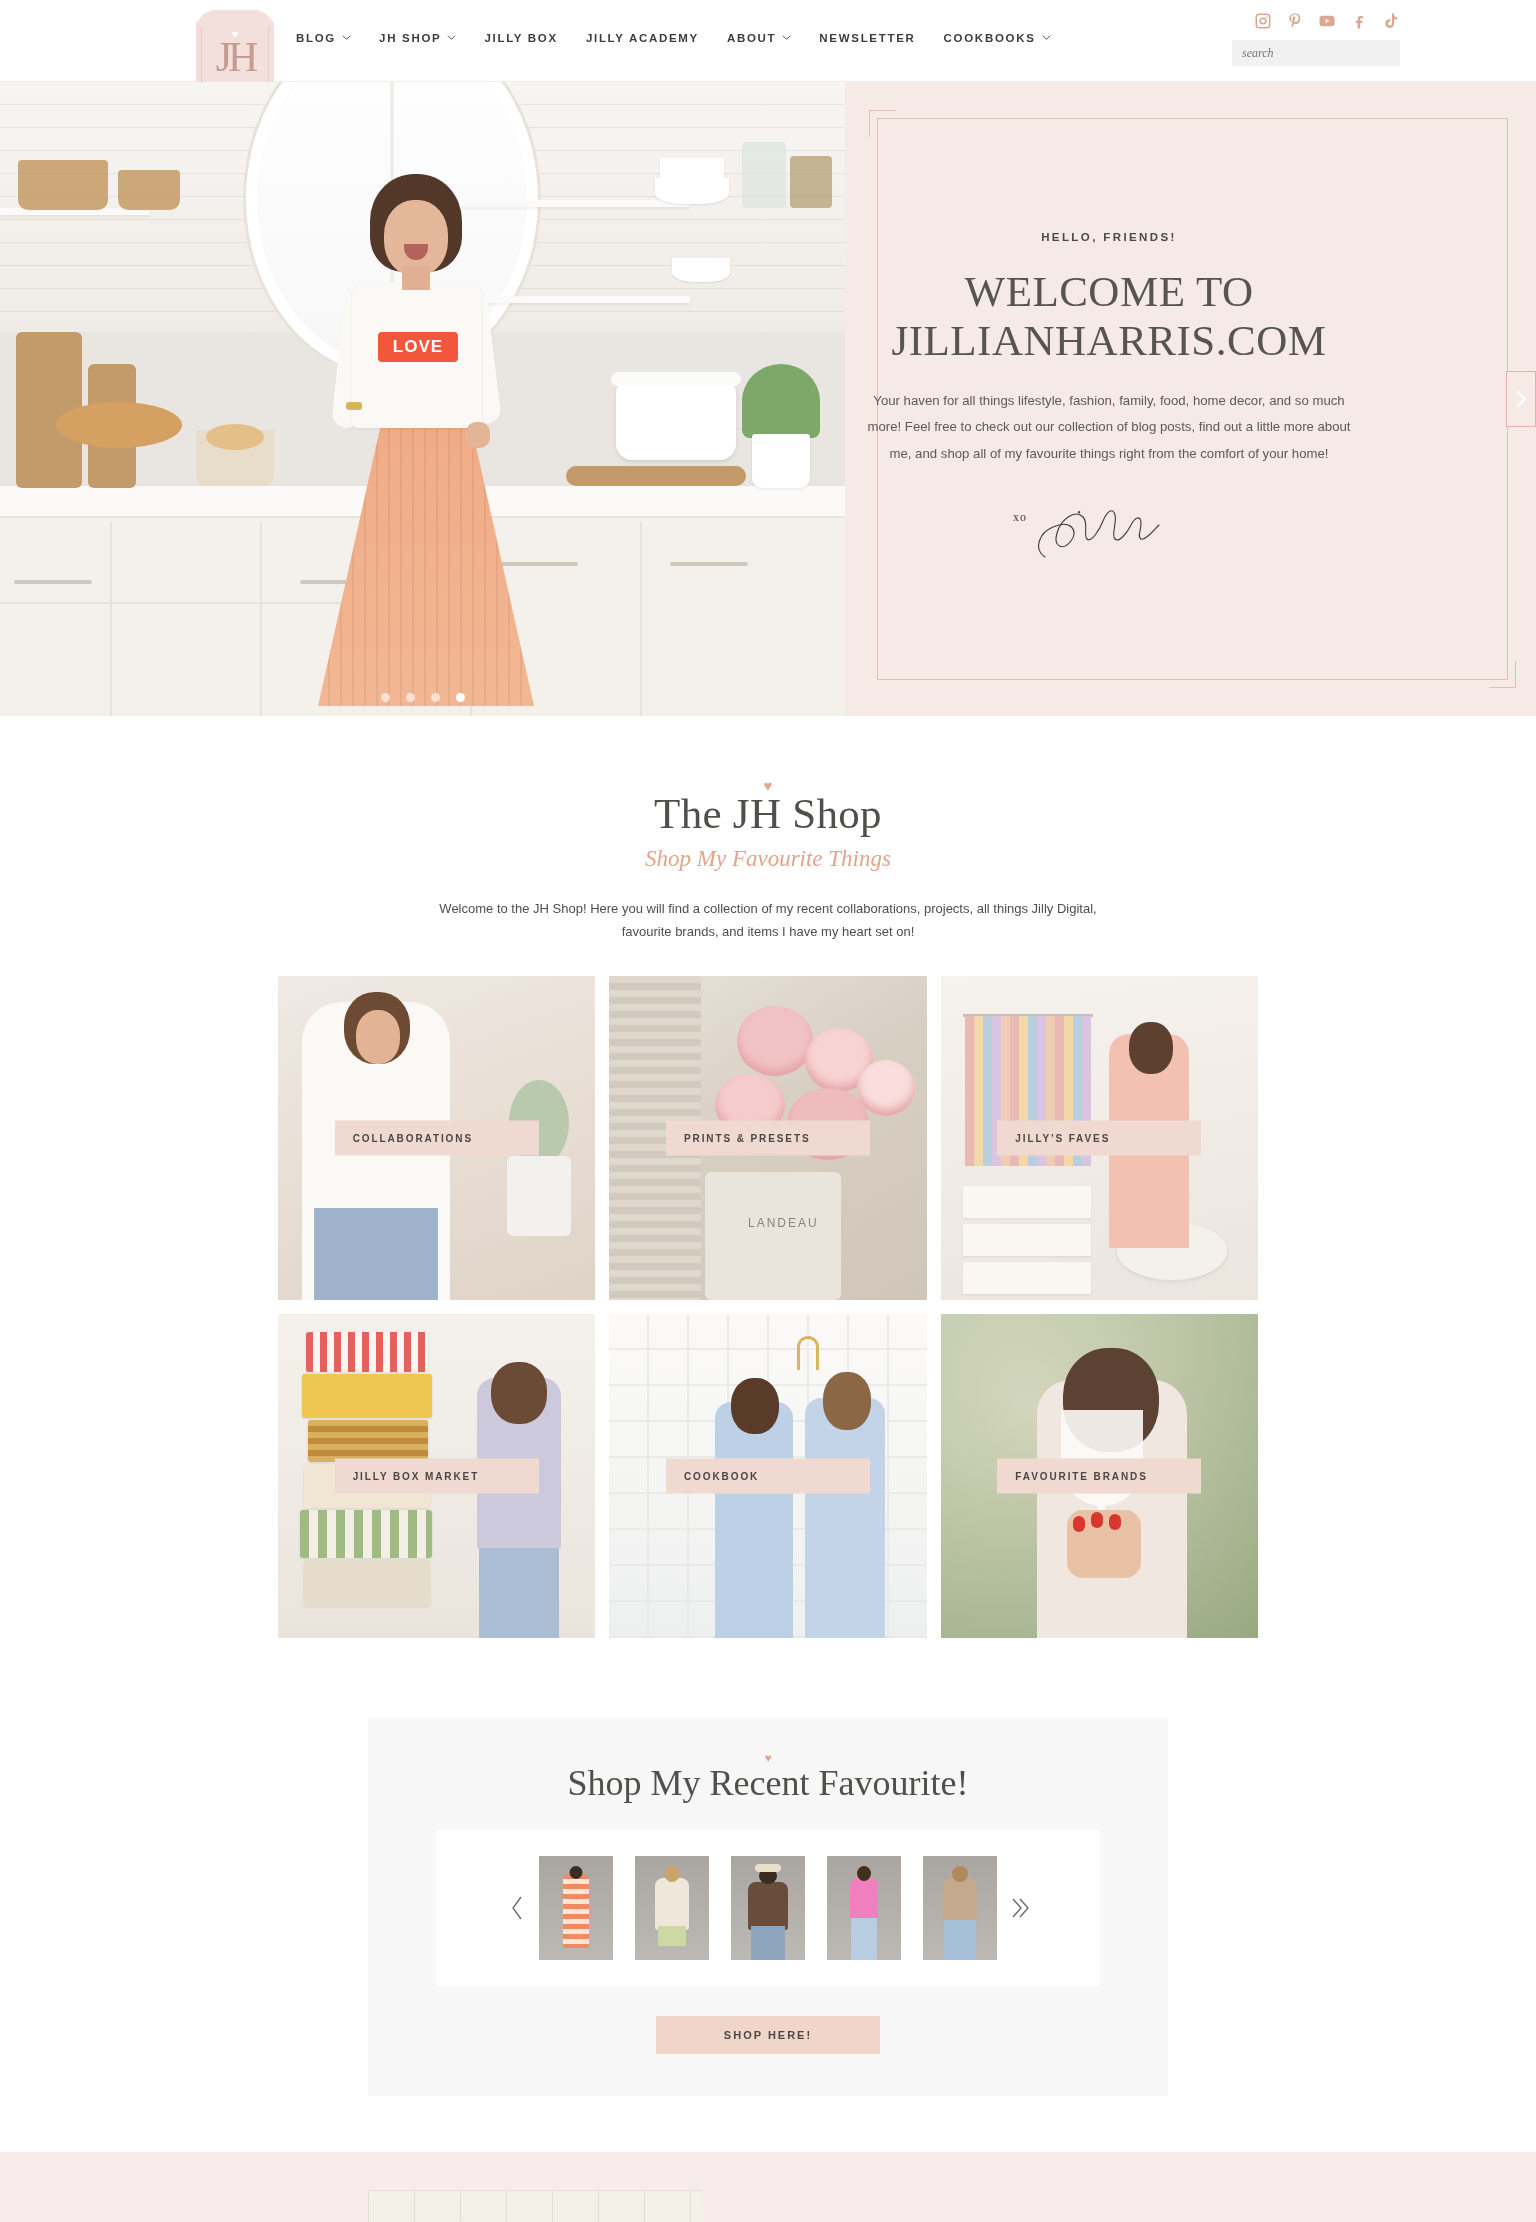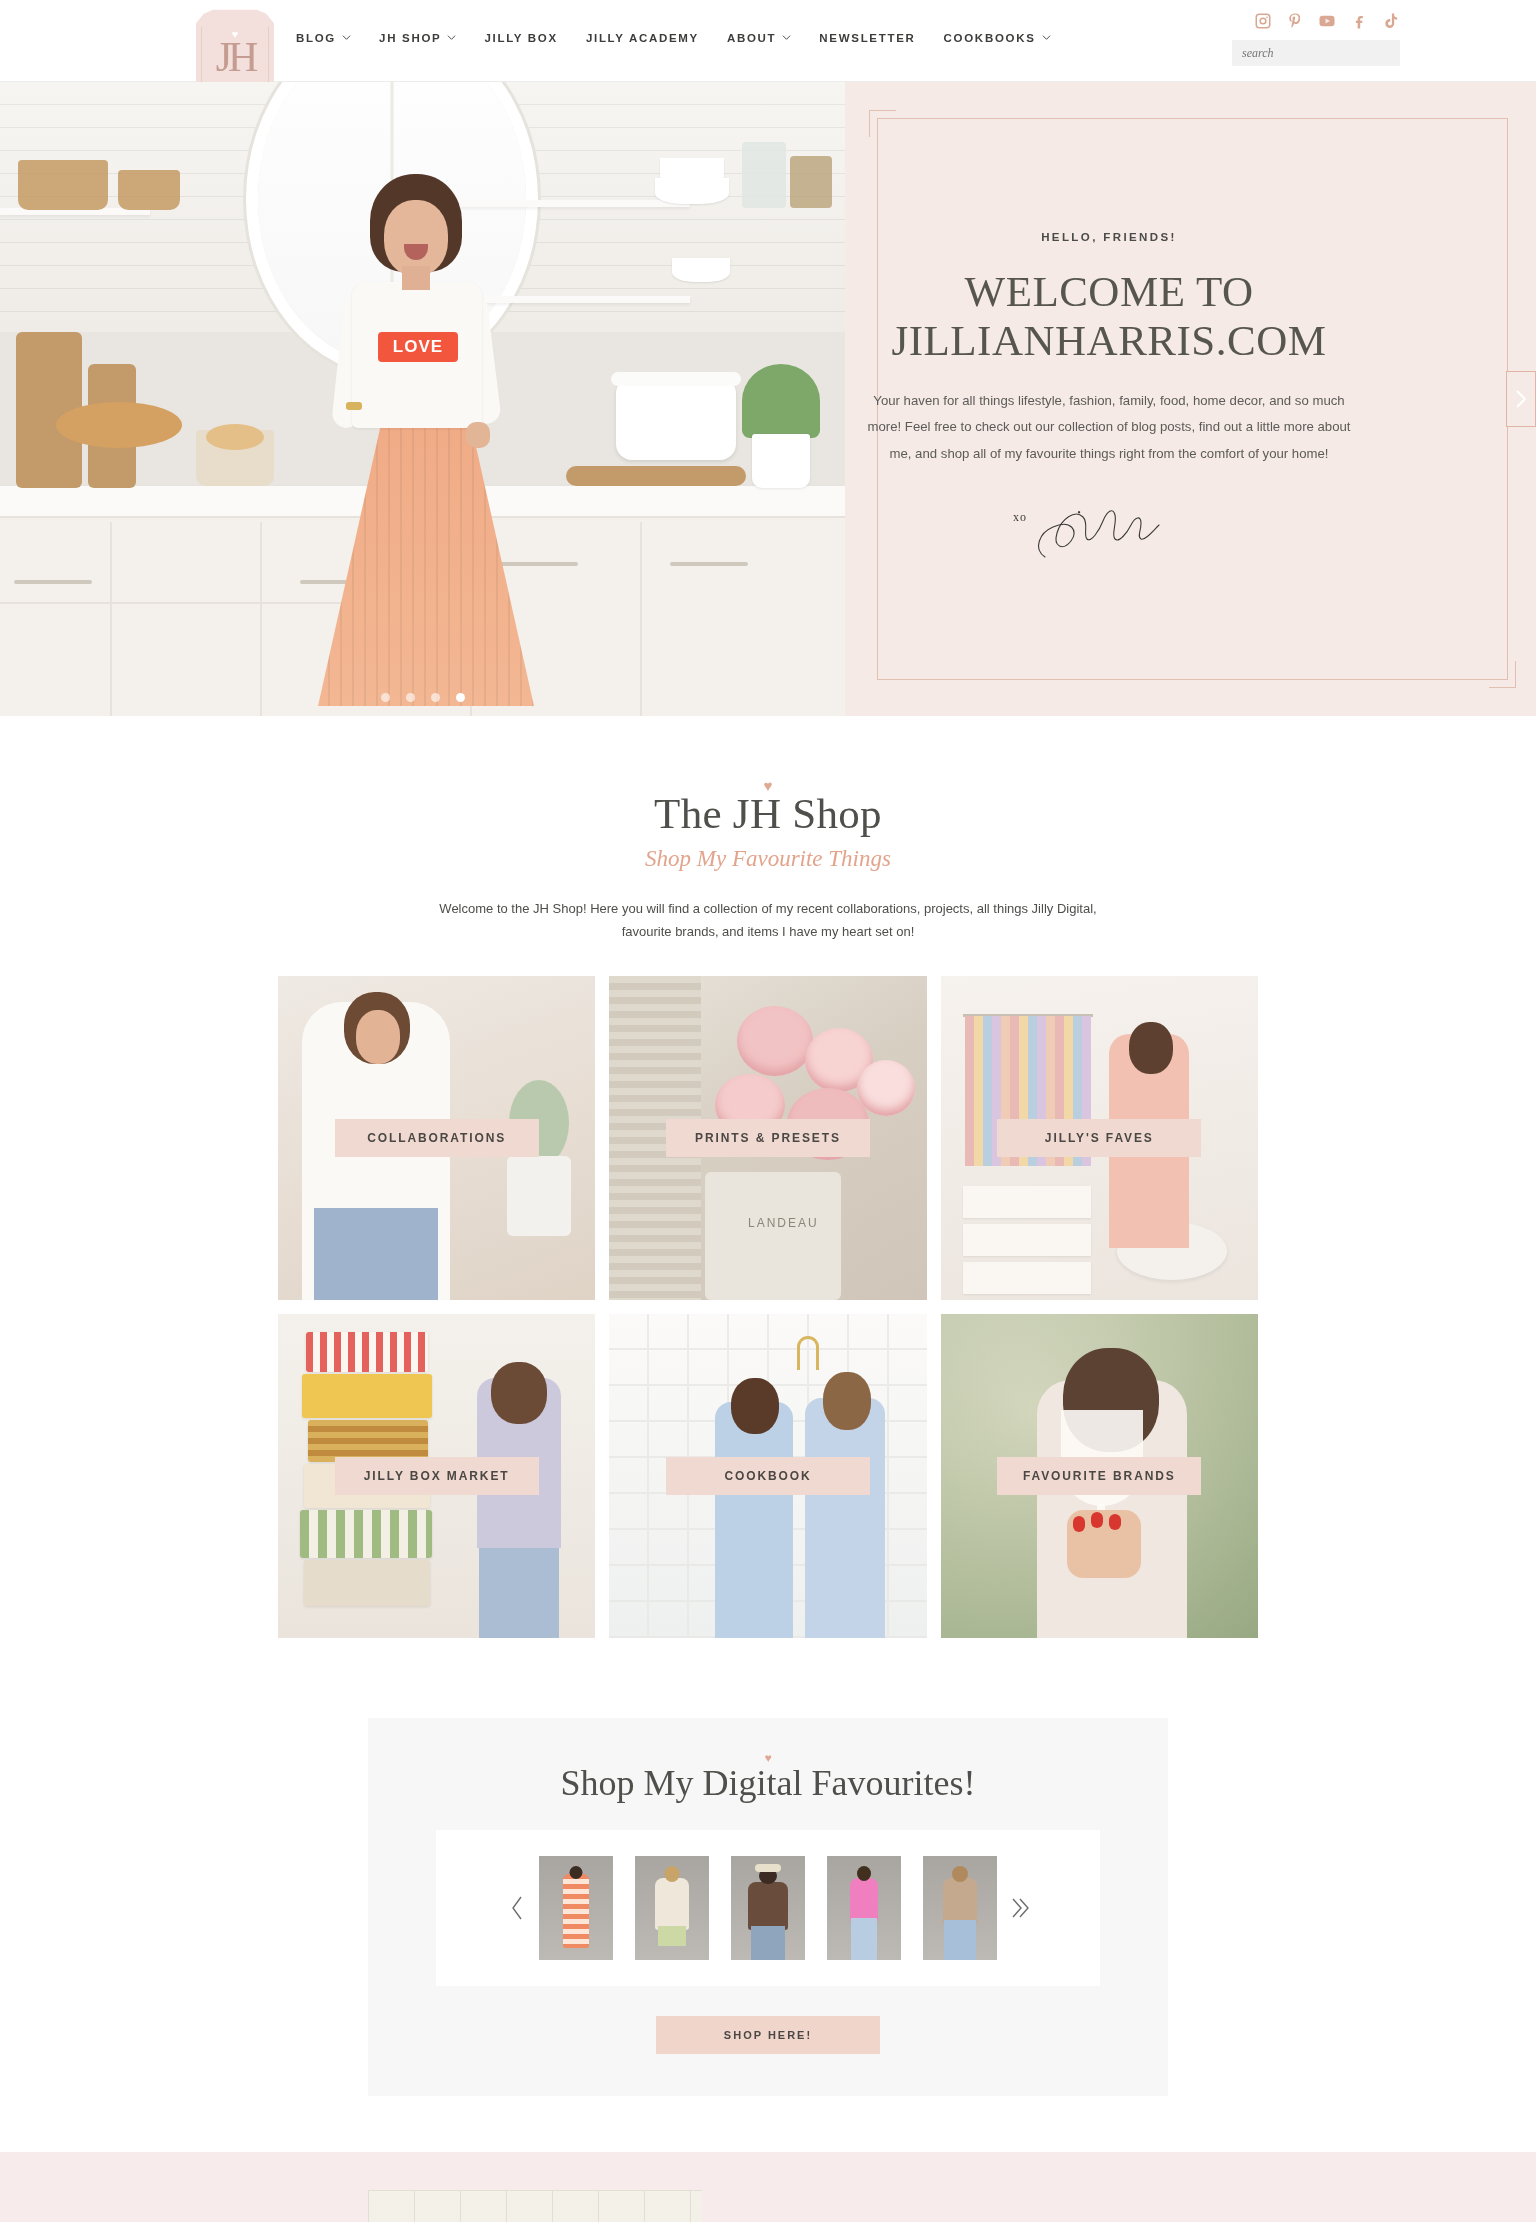--- a/index.html
+++ b/index.html
@@ -188,21 +188,21 @@
     width:980px;margin:32px auto 0;display:grid;
     grid-template-columns:repeat(3,1fr);gap:14px 14px;
   }
   .tile{
     position:relative;height:324px;overflow:hidden;cursor:pointer;
   }
   .tile-img{position:absolute;inset:0;}
   .tile-label{
     position:absolute;left:50%;top:50%;transform:translate(-50%,-50%);
     min-width:204px;padding:12px 18px;background:#f0d9d0;
-    text-align:center;font-size:12px;letter-spacing:1.9px;font-weight:700;color:#4a4744;
+    font-size:10px;letter-spacing:1.9px;font-weight:700;color:#4a4744;
     white-space:nowrap;
   }
 
   
   .t1{background:linear-gradient(160deg,#efeae4 0%,#e7ddd3 55%,#dfd3c6 100%);}
   .t1 .p{position:absolute;left:24px;top:26px;width:148px;height:298px;border-radius:40px 40px 0 0;background:#fbf9f6;}
   .t1 .h{position:absolute;left:66px;top:16px;width:66px;height:72px;border-radius:46%;background:#6c4a33;}
   .t1 .f{position:absolute;left:78px;top:34px;width:44px;height:54px;border-radius:46%;background:#e3b396;}
   .t1 .j{position:absolute;left:36px;top:232px;width:124px;height:92px;background:#9fb4cc;}
   .t1 .v{position:absolute;right:24px;top:180px;width:64px;height:80px;border-radius:6px;background:#f3f1ee;}
@@ -557,21 +557,21 @@
         </div>
         <div class="tile-label">FAVOURITE BRANDS</div>
       </div>
 
     </div>
   </section>
 
   <section class="favs-wrap">
     <div class="favs">
       <div class="favs-heart">♥</div>
-      <h3 class="favs-title">Shop My Digital Favourites!</h3>
+      <h3 class="favs-title">Shop My Recent Favourite!</h3>
 
       <div class="carousel">
         <div class="car-arrow">
           <svg width="14" height="26" viewBox="0 0 14 26">
               <path d="M11 2 L3 13 L11 24" fill="none" stroke="#6c6c6a" stroke-width="1.4"></path>
             </svg>
         </div>
 
         <div class="car-items">
           <div class="car-item">

